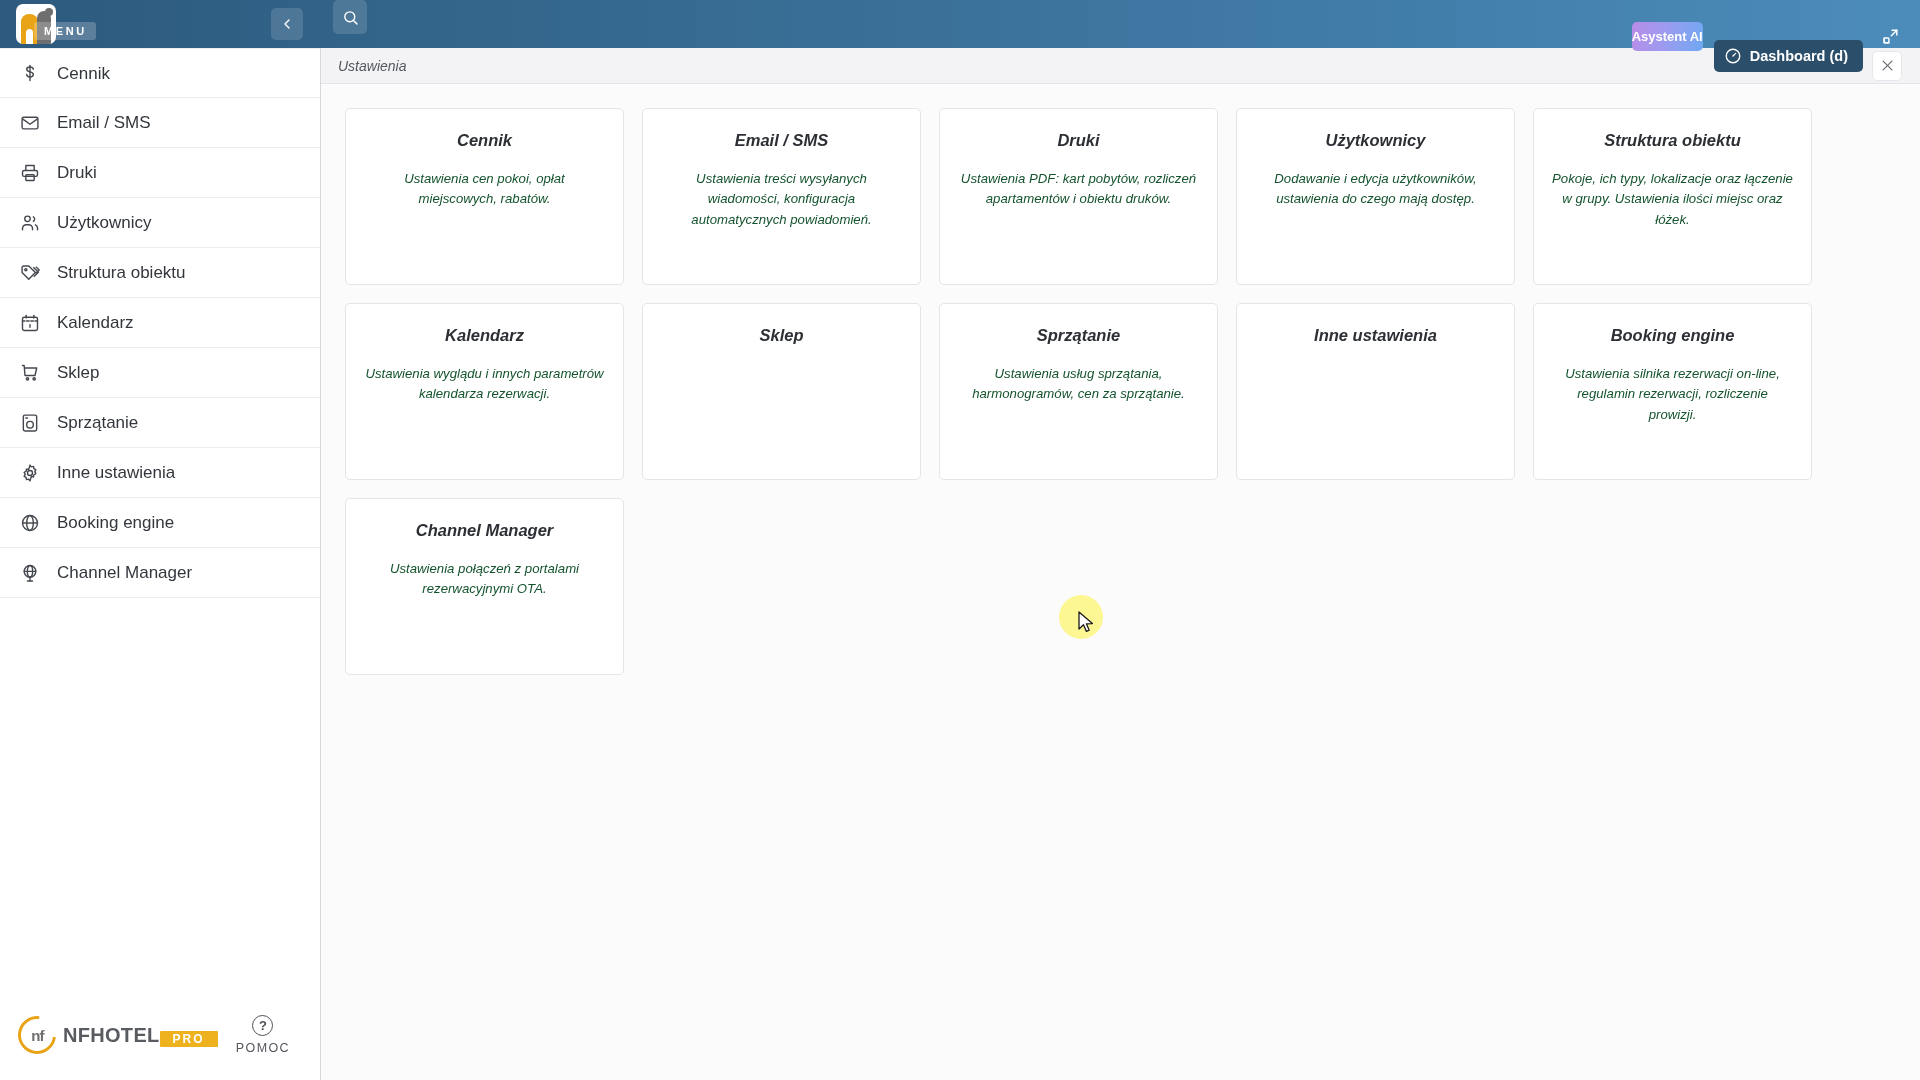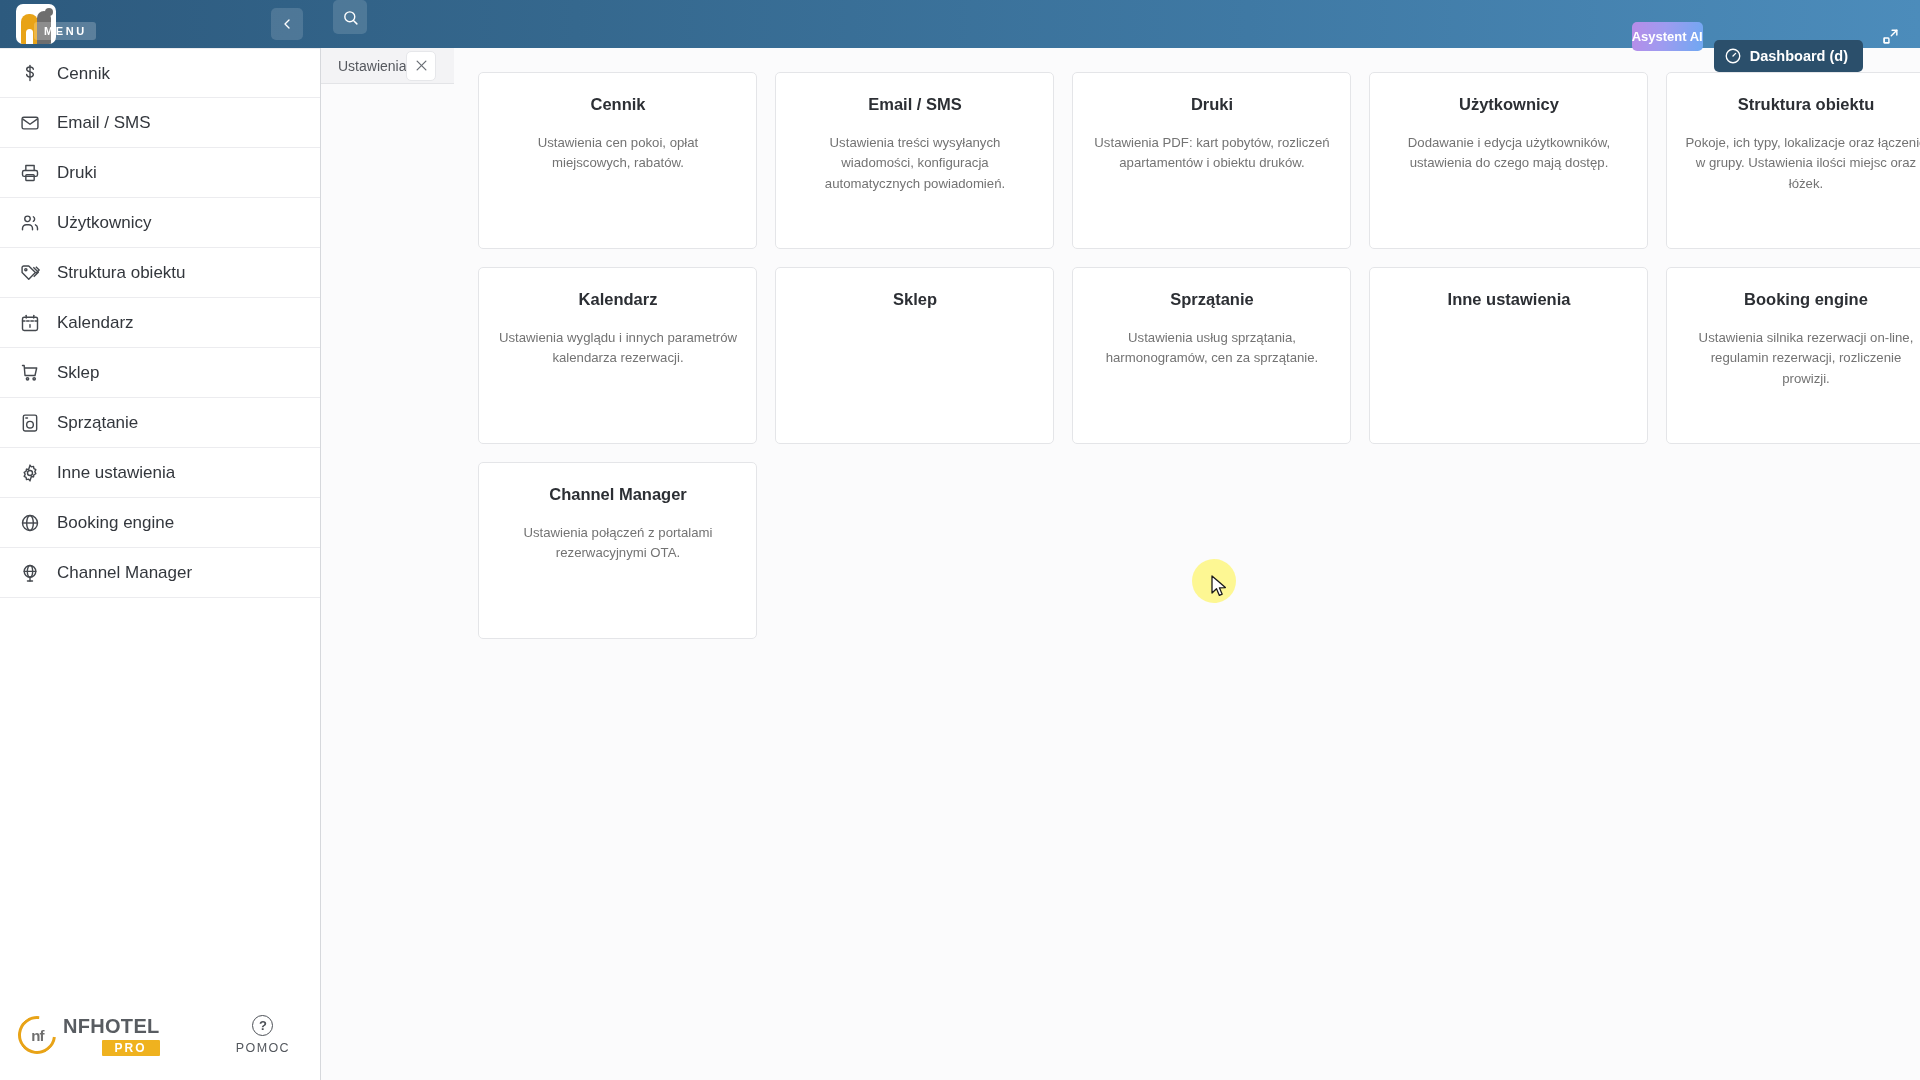--- a/index.html
+++ b/index.html
@@ -127,21 +127,21 @@
     border: 3px solid #e8a317; border-right-color: transparent;
     transform: rotate(-38deg);
     display: flex; align-items: center; justify-content: center;
     position: relative;
   }
   .logo-ring-inner {
     transform: rotate(38deg);
     font-size: 15px; font-weight: 800; color: #6e6e6e;
     letter-spacing: -1px;
   }
-  .logo-text-wrap { display: flex; flex-direction: column; align-items: flex-end; }
+  .logo-text-wrap { display: flex; align-items: flex-end; }
   .logo-text { font-size: 20px; font-weight: 800; color: #585c61; letter-spacing: 0.3px; }
   .logo-pro {
     background: #efb21f; color: #ffffff;
     font-size: 12px; font-weight: 800; letter-spacing: 2px;
     padding: 1px 13px; border-radius: 1px; margin-top: 2px;
   }
   .help-btn {
     display: flex; flex-direction: column; align-items: center;
     gap: 5px; cursor: pointer;
   }
@@ -149,21 +149,21 @@
     width: 21px; height: 21px; border-radius: 50%;
     border: 1.6px solid #4d5157;
     display: flex; align-items: center; justify-content: center;
     font-size: 13px; font-weight: 700; color: #4d5157;
   }
   .help-label {
     font-size: 12.5px; letter-spacing: 1.4px; color: #53575d;
   }
 
   
-  .main { flex: 1; display: flex; flex-direction: row; min-width: 0; background: #fbfbfc; }
+  .main { flex: 1; display: flex; flex-direction: column; min-width: 0; background: #fbfbfc; font-style: italic; }
   .crumb-bar {
     height: 36px; min-height: 36px;
     background: #f3f3f5;
     border-bottom: 1px solid #e3e4e7;
     display: flex; align-items: center;
     padding: 0 8px 0 17px;
   }
   .crumb-text { font-size: 14px; color: #55585e; }
   .crumb-spacer { flex: 1; }
   .close-btn {
@@ -189,21 +189,21 @@
     height: 177px;
     padding: 22px 18px 14px 18px;
     text-align: center;
     cursor: pointer;
   }
   .card-title {
     font-size: 16.5px; font-weight: 700; color: #2c2f34;
     margin-bottom: 18px; line-height: 1.2;
   }
   .card-desc {
-    font-size: 13.2px; color: #737373; line-height: 1.55;
+    font-size: 13.2px; color: #14532d; line-height: 1.55;
   }
 
   
   .cursor-halo {
     position: absolute;
     width: 44px; height: 44px; border-radius: 50%;
     background: #fdf68a; opacity: 0.92;
     left: 738px; top: 511px;
     pointer-events: none;
   }

